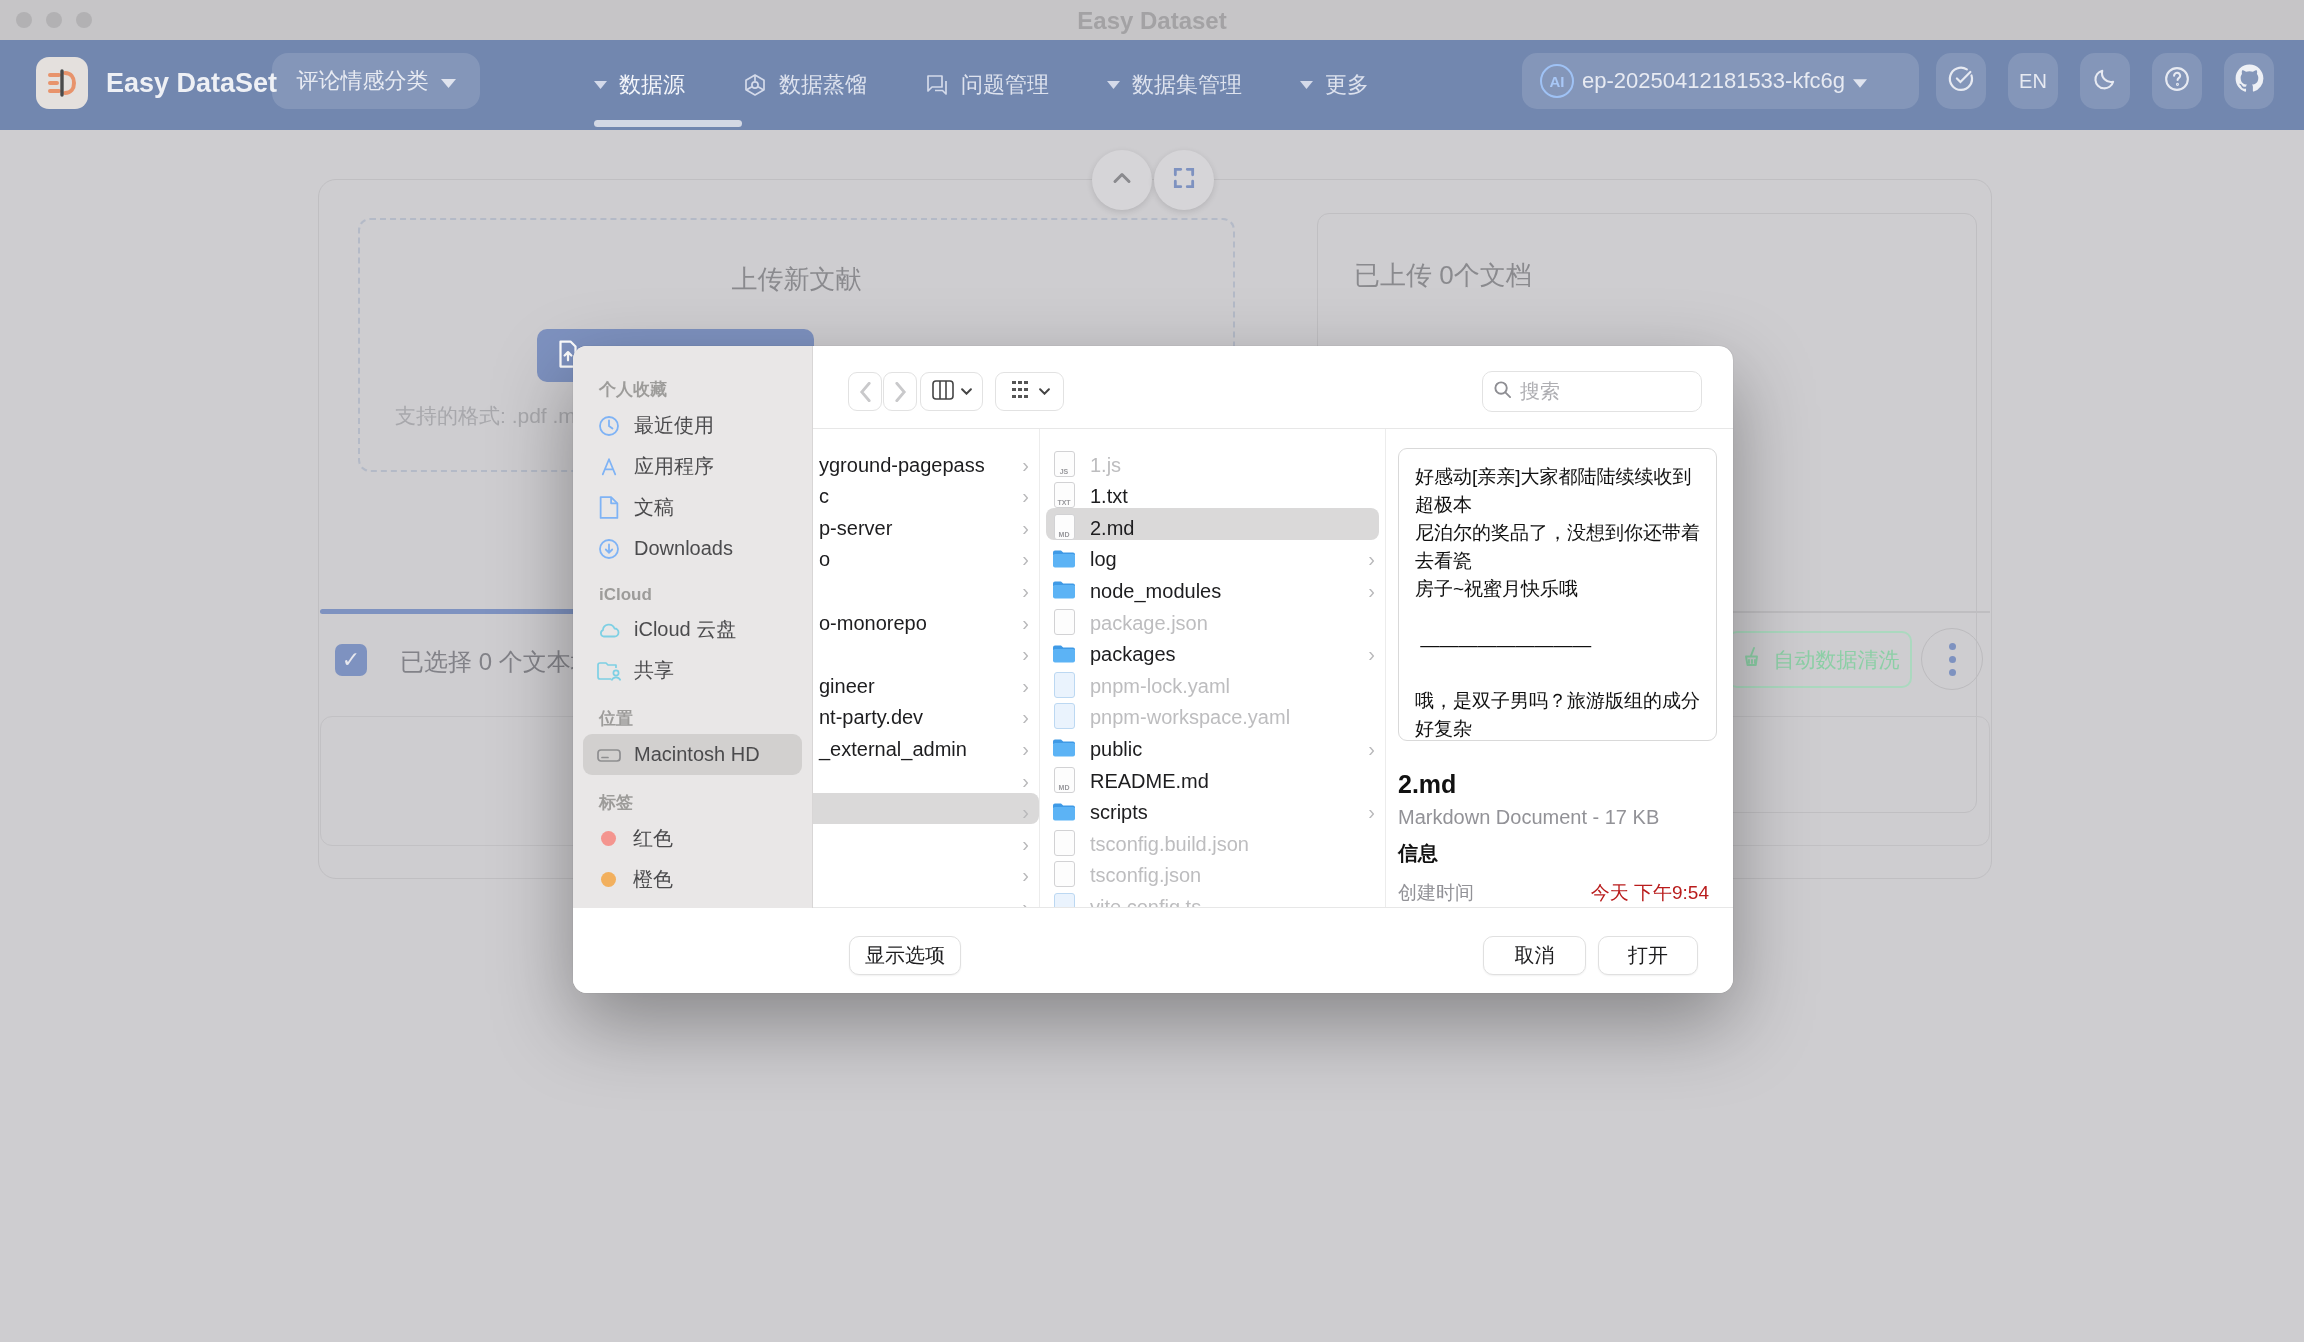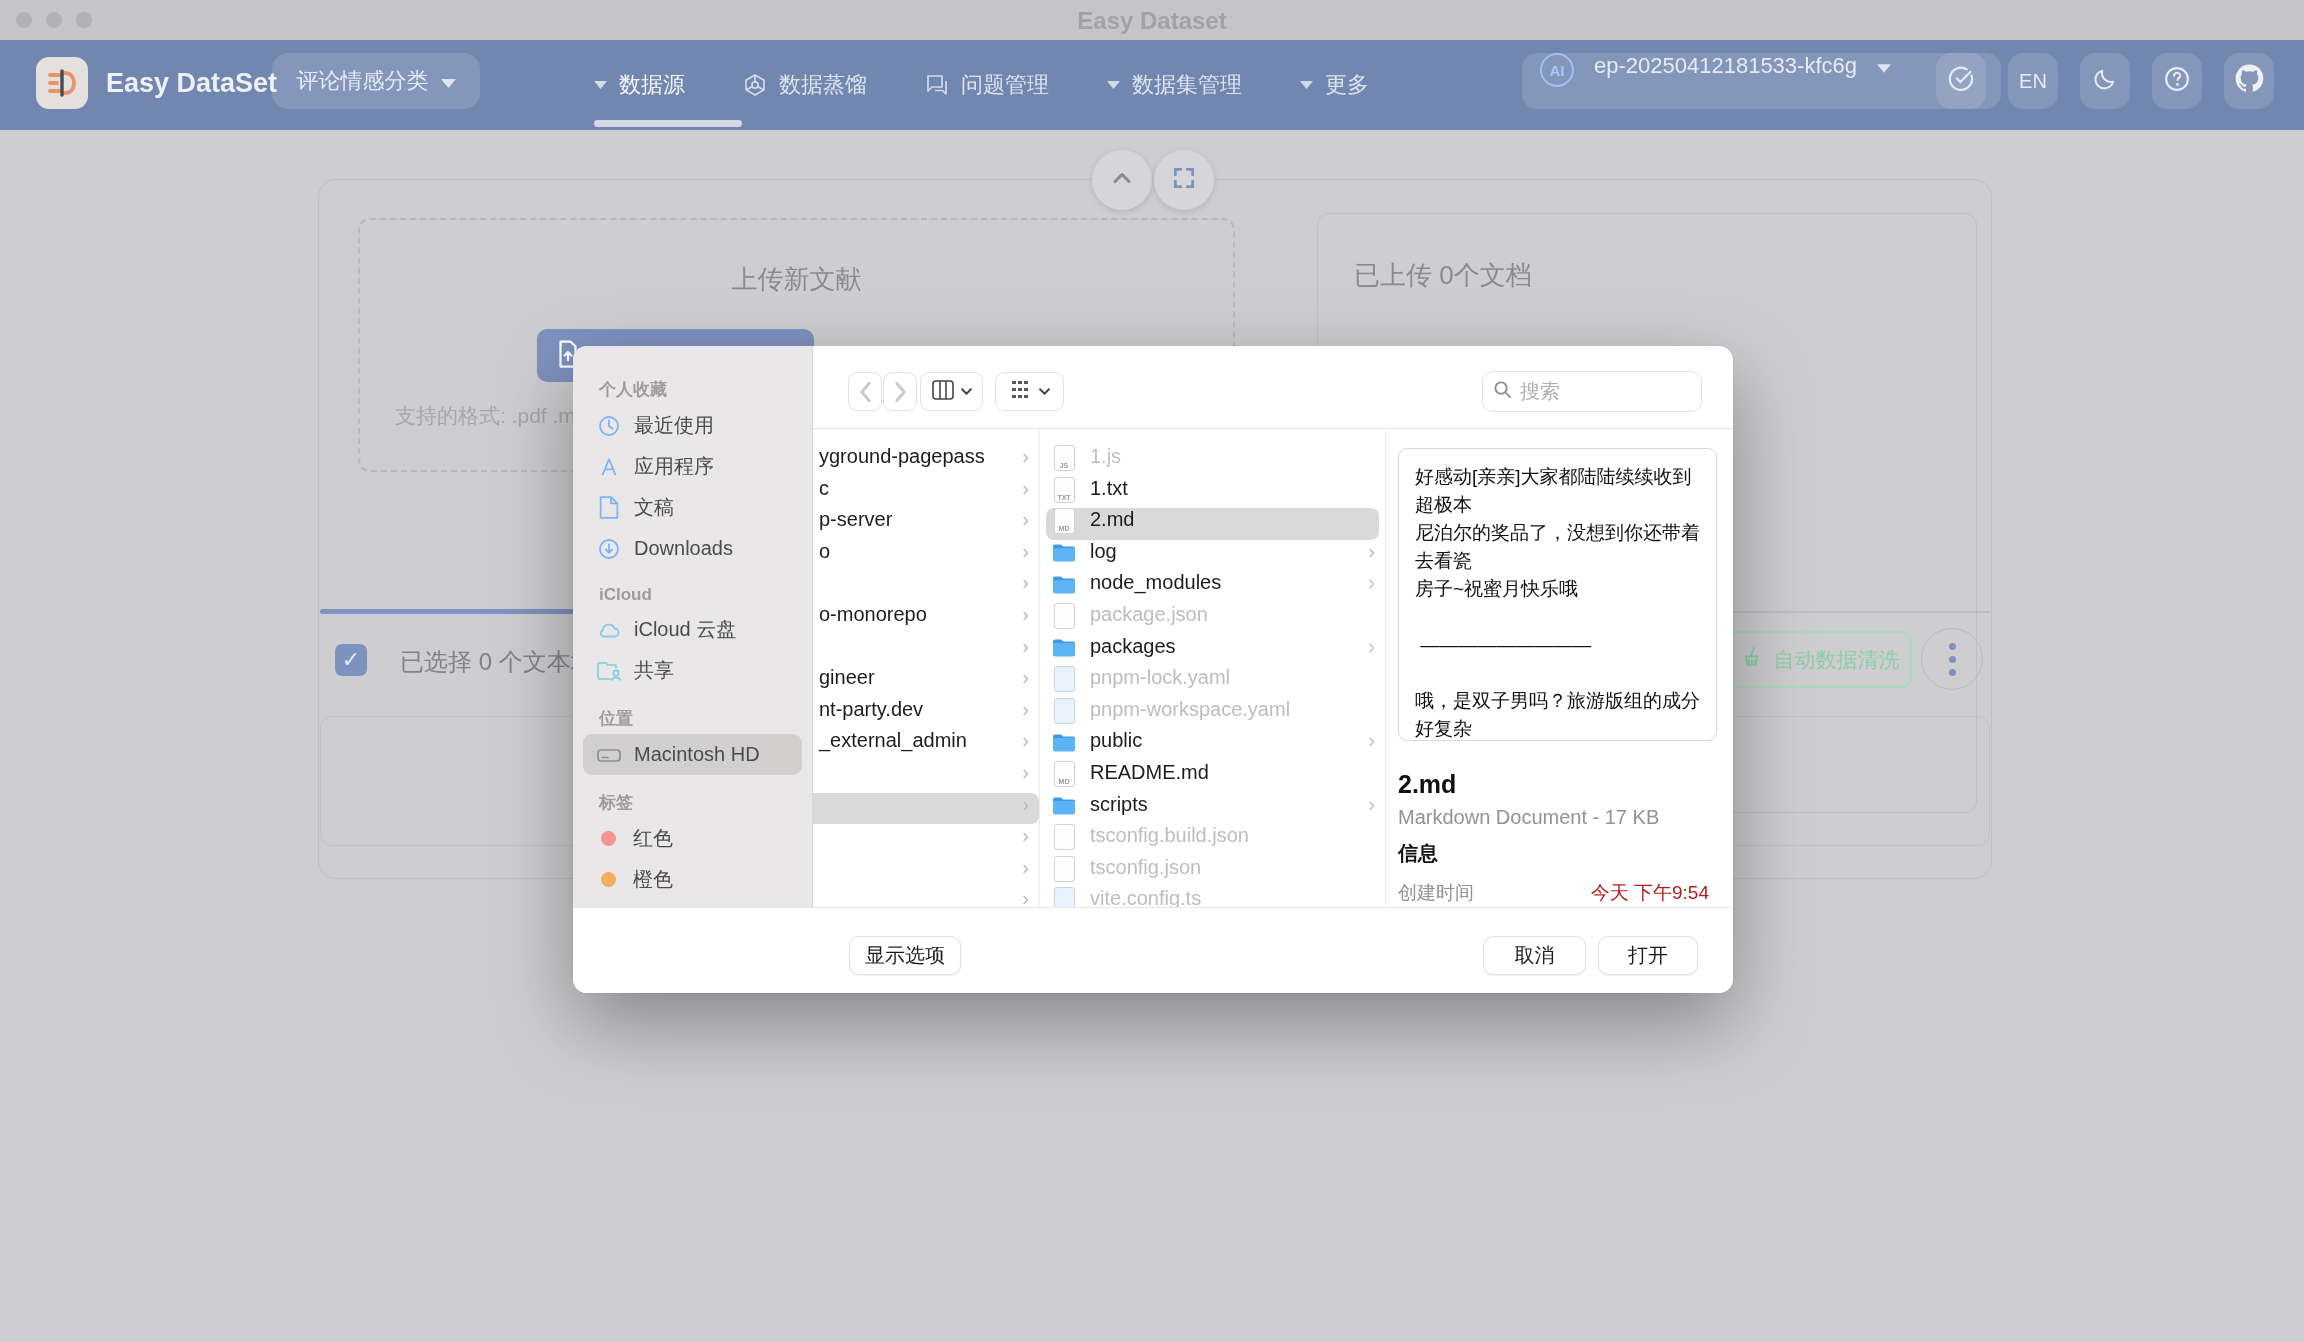--- a/index.html
+++ b/index.html
@@ -13,21 +13,21 @@
 
   
   .navbar{position:absolute;left:0;top:40px;width:2304px;height:90px;background:#7287af;}
   .logo{position:absolute;left:36px;top:17px;width:52px;height:52px;border-radius:13px;background:#e4e0dd;display:flex;align-items:center;justify-content:center;}
   .brand{position:absolute;left:106px;top:28px;font-size:27px;font-weight:bold;color:#eef0f5;}
   .proj-pill{position:absolute;left:272px;top:13px;width:208px;height:56px;border-radius:16px;background:rgba(255,255,255,.13);display:flex;align-items:center;justify-content:center;gap:12px;color:#e7eaf2;font-size:22px;}
   .nav-items{position:absolute;left:594px;top:0;height:90px;display:flex;align-items:center;gap:58px;}
   .nav-item{display:flex;align-items:center;gap:12px;color:#dde2ee;font-size:22px;white-space:nowrap;}
   .nav-item .ni-icon{display:flex;color:#d4daea;}
   .nav-underline{position:absolute;left:594px;top:80px;width:148px;height:7px;border-radius:4px;background:#d3d8e4;}
-  .model-pill{position:absolute;left:1522px;top:13px;width:479px;height:56px;border-radius:15px;background:rgba(255,255,255,.13);display:flex;align-items:flex-start;padding:0 18px;gap:20px;color:#e7eaf2;font-size:22px;}
+  .model-pill{position:absolute;left:1522px;top:13px;width:397px;height:56px;border-radius:15px;background:rgba(255,255,255,.13);display:flex;align-items:center;padding:0 18px;gap:8px;color:#e7eaf2;font-size:22px;}
   .ai-badge{width:34px;height:34px;border-radius:50%;border:2.5px solid #9fc2f5;color:#a9c8f7;font-size:15px;font-weight:bold;display:flex;align-items:center;justify-content:center;}
   .nav-btn{position:absolute;top:13px;width:50px;height:56px;border-radius:15px;background:rgba(255,255,255,.13);display:flex;align-items:center;justify-content:center;color:#e7eaf2;font-size:20px;}
 
   
   .outer-card{position:absolute;left:318px;top:179px;width:1674px;height:700px;border:1px solid #c0bfc2;border-radius:18px;}
   .circle-btn{position:absolute;width:60px;height:60px;border-radius:50%;background:#d6d5d8;box-shadow:0 2px 6px rgba(0,0,0,.12);display:flex;align-items:center;justify-content:center;}
   .dashed-card{position:absolute;left:358px;top:218px;width:877px;height:254px;border:2px dashed #b4bac7;border-radius:12px;}
   .upload-title{position:absolute;left:358px;width:877px;top:262px;text-align:center;font-size:26px;color:#8a8a8e;}
   .upload-btn{position:absolute;left:537px;top:329px;width:277px;height:53px;border-radius:10px;background:#7e92c0;display:flex;align-items:center;padding-left:16px;}
   .formats-hint{position:absolute;left:395px;top:402px;font-size:21px;color:#a8a8ac;}
@@ -51,21 +51,21 @@
   .sb-icon{width:24px;display:flex;justify-content:center;color:#7fb3f5;}
   .sb-dot{width:15px;height:15px;border-radius:50%;display:inline-block;margin:0 4px;}
 
   .toolbar-btn{position:absolute;top:26px;height:39px;background:#fff;border:1px solid #e2e2e2;border-radius:9px;display:flex;align-items:center;justify-content:center;gap:7px;color:#7a7a7c;}
   .location{position:absolute;left:545px;top:25px;width:305px;height:41px;border:1px solid #e2e2e2;border-radius:9px;display:flex;align-items:center;padding:0 12px;gap:10px;font-size:20px;color:#1d1d1f;}
   .search{position:absolute;left:909px;top:25px;width:220px;height:41px;border:1px solid #e2e2e2;border-radius:10px;display:flex;align-items:center;padding:0 10px;gap:8px;color:#aeaeb2;font-size:20px;}
   .cols{position:absolute;left:240px;top:82px;width:920px;height:480px;border-top:1px solid #e7e7e7;border-bottom:1px solid #e7e7e7;}
   .col{position:absolute;top:0;height:478px;overflow:hidden;padding-top:16px;}
   .col1{left:0;width:227px;border-right:1px solid #ececec;}
   .col2{left:227px;width:346px;border-right:1px solid #ececec;}
-  .rowf{height:31.6px;display:flex;align-items:flex-start;position:relative;font-size:20px;color:#1d1d1f;padding:0 6px 0 6px;}
+  .rowf{height:31.6px;display:flex;align-items:flex-end;position:relative;font-size:20px;color:#1d1d1f;padding:0 6px 0 6px;}
   .rowf .chev{position:absolute;right:10px;color:#b9b9bb;font-size:20px;}
   .rowf.sel{background:#dad9d9;border-radius:8px;}
   .col1 .rowf.sel{margin-left:-14px;padding-left:20px;}
   .col2 .rowf{padding-left:12px;gap:14px;}
   .col2 .rowf.sel{margin:0 6px;padding-left:6px;}
   .dim{color:#bdbdbf;}
   .ficon{width:24px;height:26px;flex:0 0 24px;display:flex;align-items:center;justify-content:center;}
   .doc{width:21px;height:26px;background:#fdfdfd;border:1px solid #d2d2d4;border-radius:3px;position:relative;}
   .doc .blabel{position:absolute;bottom:1px;left:0;right:0;text-align:center;font-size:7px;color:#98989c;font-weight:bold;letter-spacing:0;}
   .doc.tint{background:#eaf3fd;border-color:#bcd8f2;}

